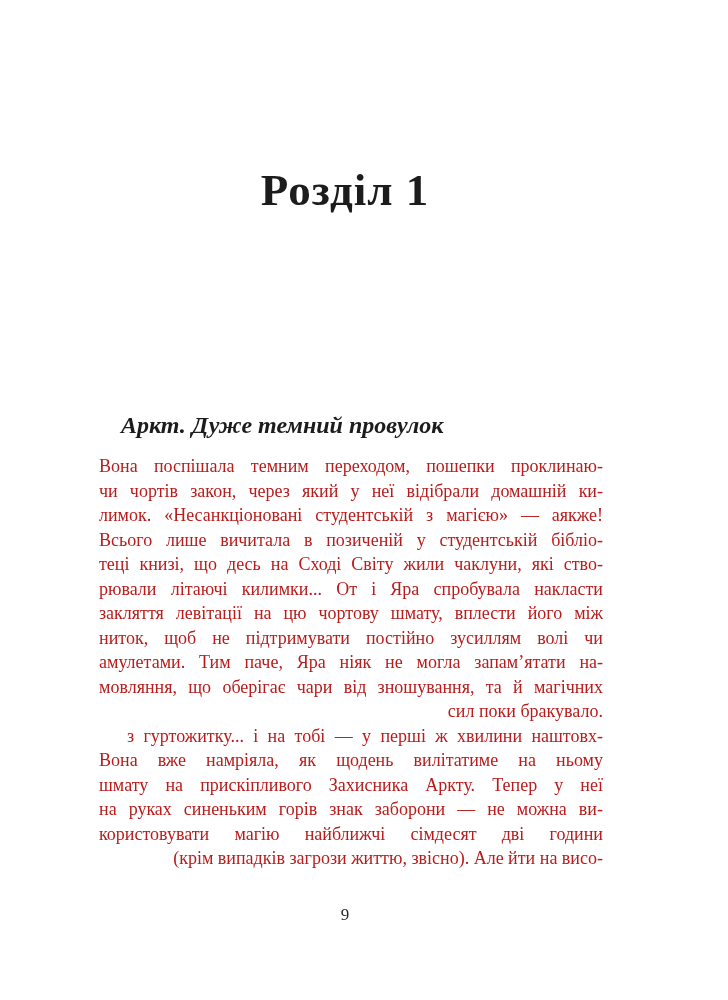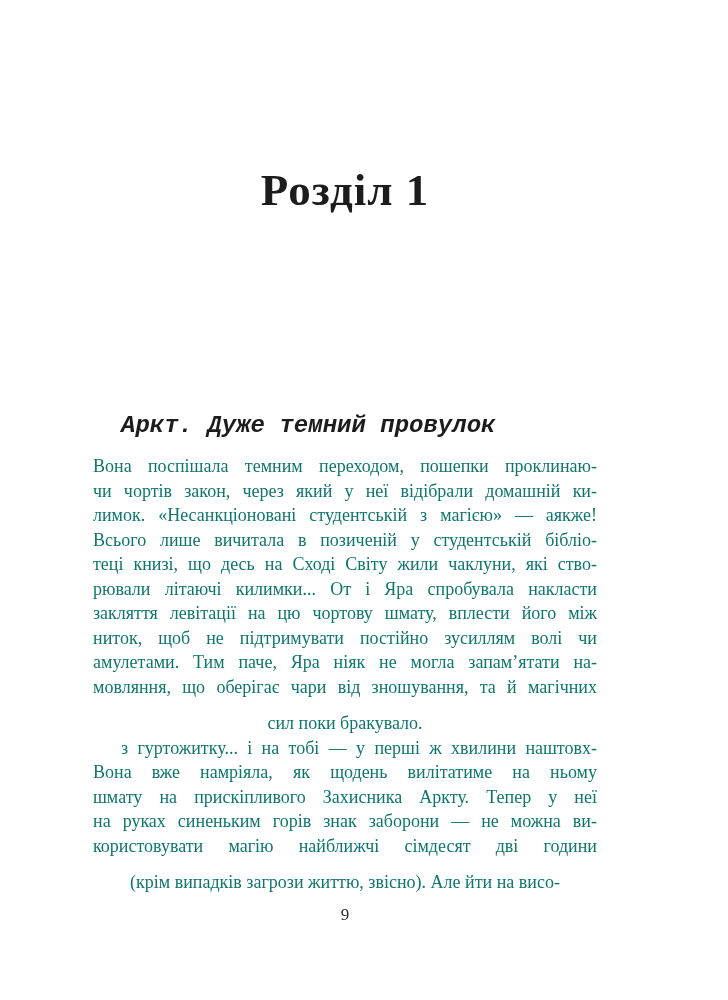--- a/index.html
+++ b/index.html
@@ -37,41 +37,39 @@
     position: absolute;
     top: 410px;
     left: 121px;
     width: 476px;
     margin: 0;
     font-size: 24px;
     font-style: italic;
     font-weight: 700;
     line-height: 1.3;
     color: #1c1c1c;
-    font-family: Liberation Mono, monospace;
   }
   .body-text {
     position: absolute;
     top: 454px;
-    left: 93px;
+    left: 99px;
     width: 504px;
     font-size: 18px;
     line-height: 24.5px;
-    color: #0f766e;
+    color: #b91c1c;
   }
   .para { margin: 0; }
   .para .line {
     text-align: justify;
     text-align-last: justify;
     white-space: normal;
   }
   .para .line.last {
-    text-align: center;
+    text-align: right;
     text-align-last: auto;
-    margin-top: 12px;
   }
   .para.indent .line:first-child {
     text-indent: 28px;
   }
   .page-number {
     position: absolute;
     top: 905px;
     left: 93px;
     width: 504px;
     text-align: center;

